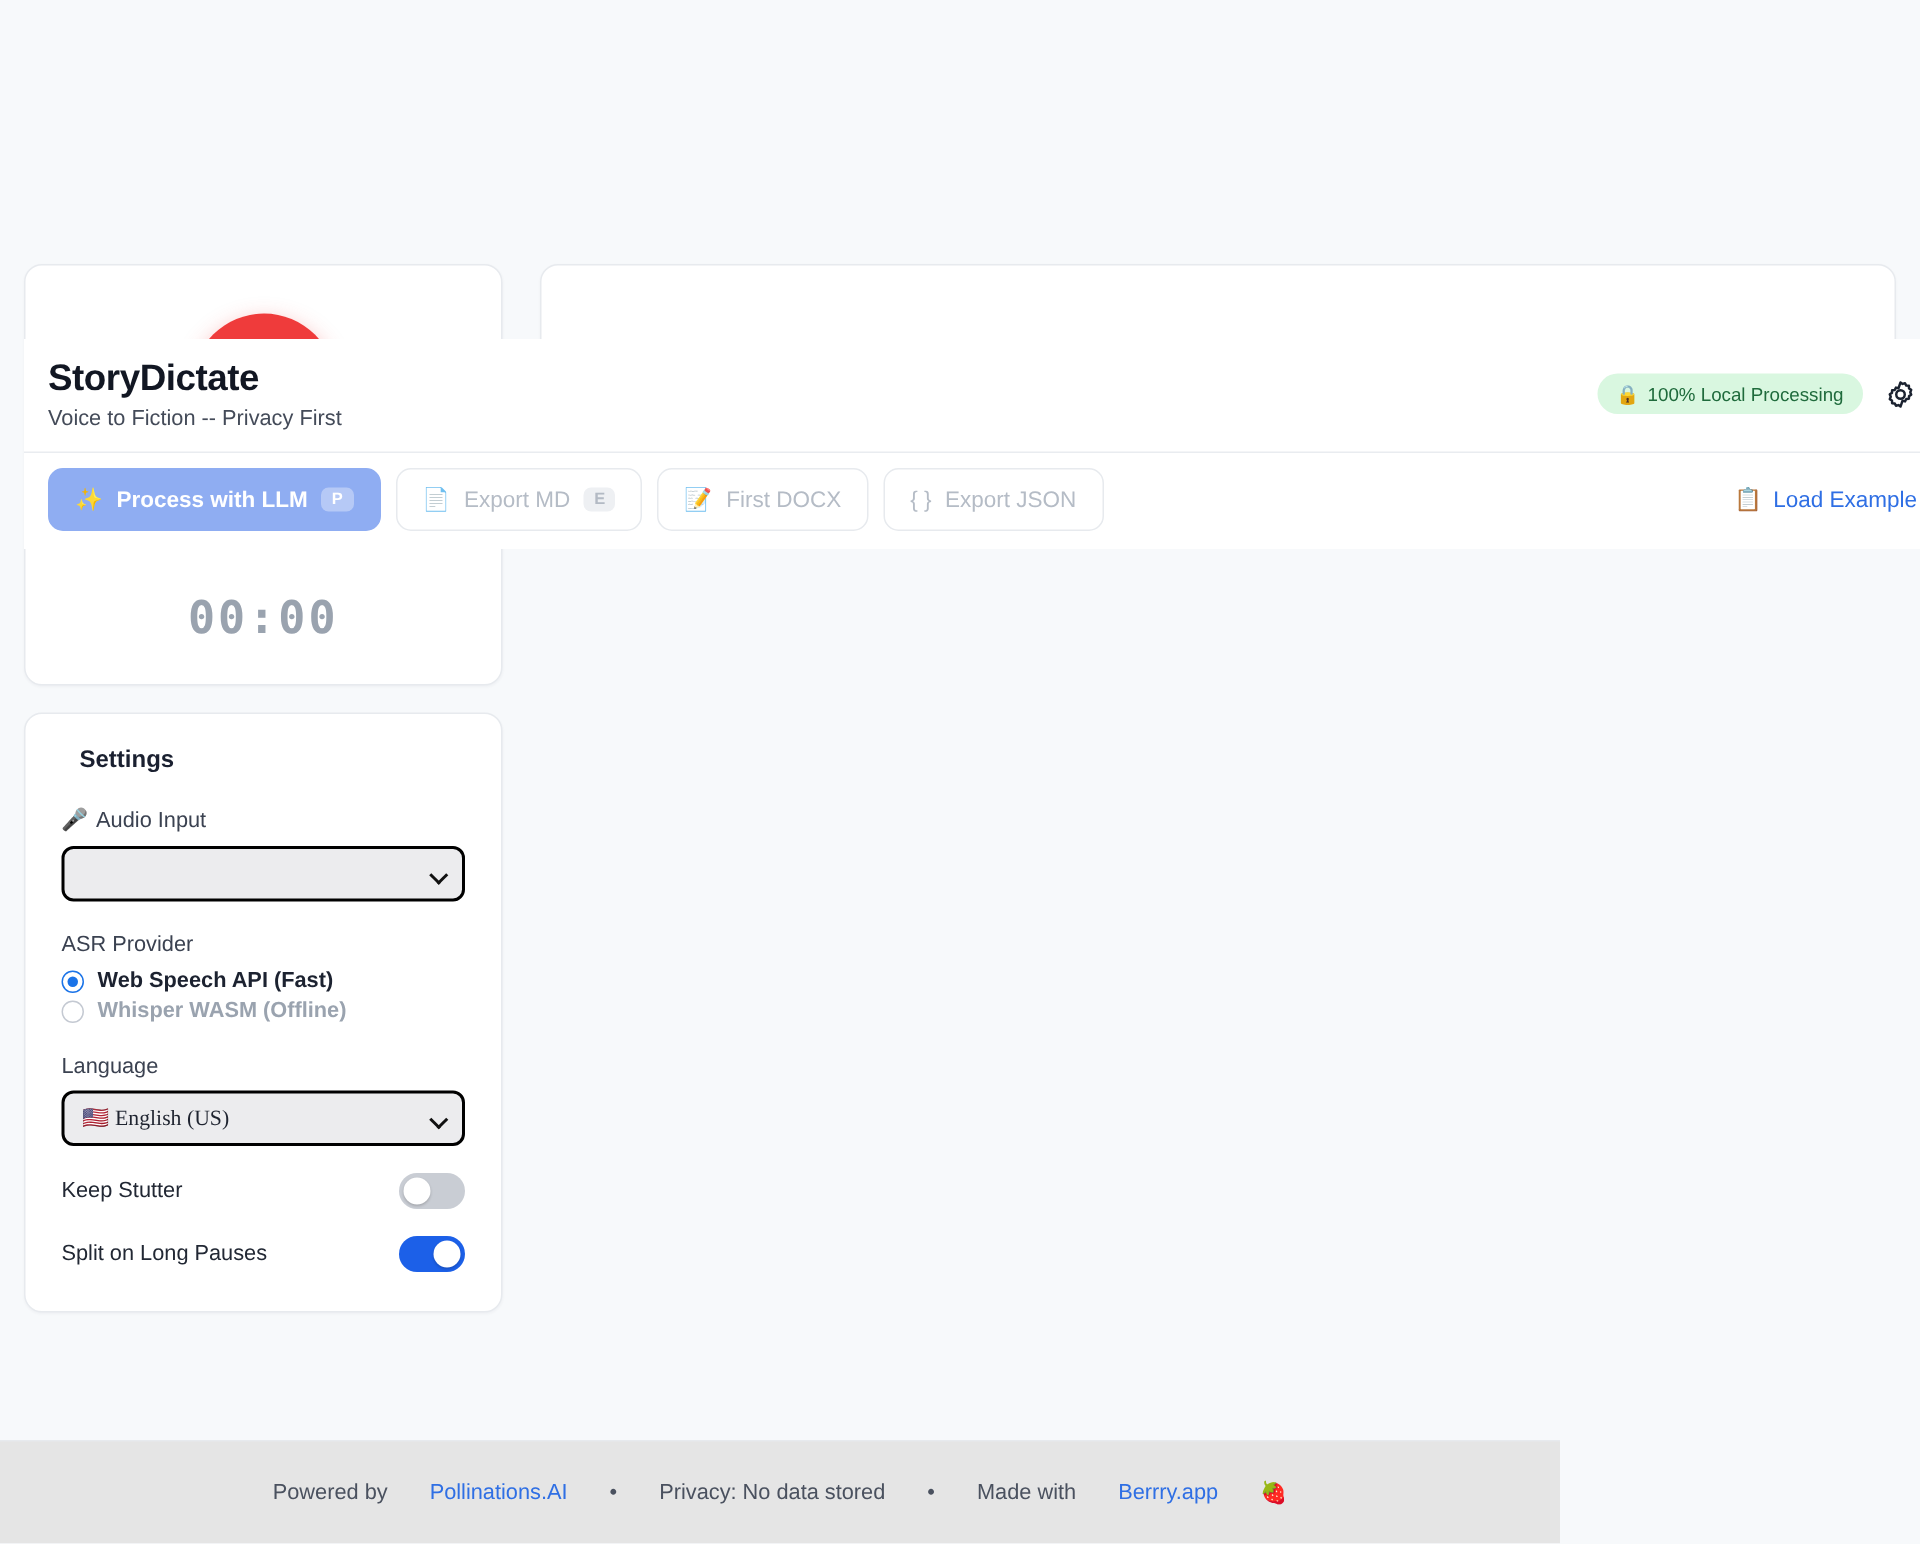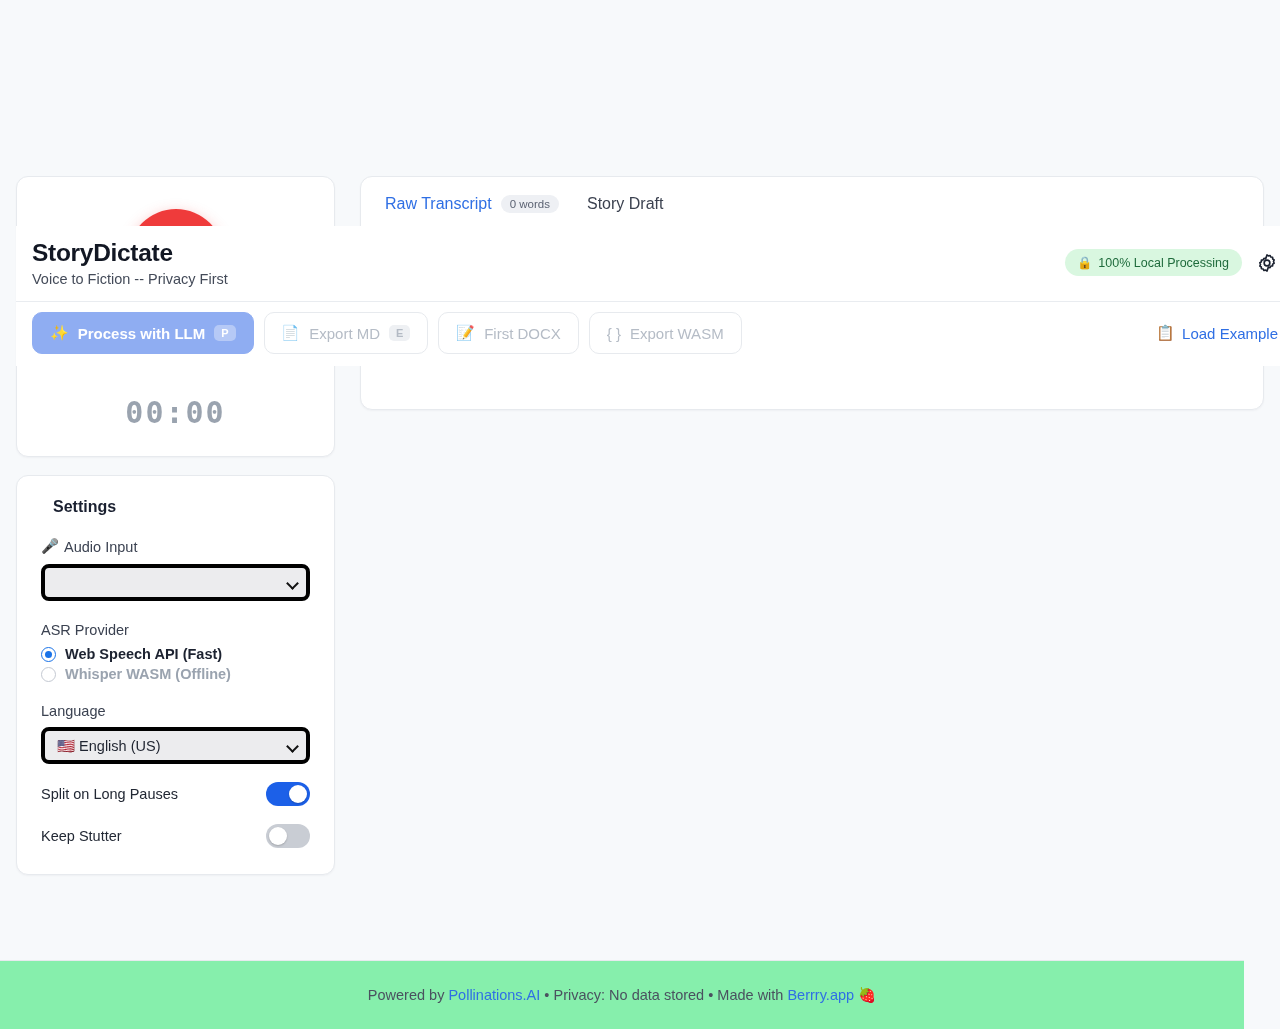--- a/index.html
+++ b/index.html
@@ -84,26 +84,26 @@
     color: #3b4251;
     margin-bottom: 9px;
     display: flex;
     align-items: center;
     gap: 5px;
   }
   .select {
     width: 100%;
     height: 37px;
     border-radius: 8px;
-    border: 4px solid #000000;
+    border: 2px solid #000000;
     background: #ececee;
     padding: 0 30px 0 12px;
     font-size: 14.5px;
     color: #1f2430;
-    font-family: Liberation Sans, sans-serif;
+    font-family: Liberation Serif, serif;
     appearance: none;
     -webkit-appearance: none;
     cursor: pointer;
     position: relative;
   }
   .select-wrap { position: relative; }
   .select-wrap::after {
     content: "";
     position: absolute;
     right: 13px; top: 15px;
@@ -312,30 +312,30 @@
     border: none;
     cursor: pointer;
     font-family: "Liberation Sans", sans-serif;
     padding: 0 2px;
   }
 
   
   .footer {
     position: absolute;
     left: 0; bottom: 0;
-    width: 1244px;
+    width: 1040px;
     height: 69px;
-    background: #86efac;
+    background: #e5e5e5;
     border-top: 1px solid #e7eaee;
     display: flex;
     align-items: center;
     justify-content: center;
     font-size: 14.5px;
     color: #4a515f;
-    gap: 0;
+    gap: 12px;
   }
   .footer a {
     color: #2f6fe4;
     text-decoration: none;
   }
   .emoji { font-family: "DejaVu Sans", sans-serif; }
 </style>
 </head>
 <body>
 
@@ -375,45 +375,36 @@
         </div>
 
         <div class="group-label">Language</div>
         <div class="select-wrap">
           <select class="select">
             <option>🇺🇸 English (US)</option>
           </select>
         </div>
 
         <div class="toggle-row">
+          <span>Keep Stutter</span>
+          <span class="switch">
+            <span class="knob"></span>
+          </span>
+        </div>
+        <div class="toggle-row">
           <span>Split on Long Pauses</span>
           <span class="switch on">
             <span class="knob"></span>
           </span>
         </div>
-        <div class="toggle-row">
-          <span>Keep Stutter</span>
-          <span class="switch">
-            <span class="knob"></span>
-          </span>
-        </div>
       </div>
     </div>
 
     <div class="col-right">
       <div class="card editor">
-        <div class="tabs">
-          <button class="tab active">
-            <span>Raw Transcript</span>
-            <span class="chip">0 words</span>
-          </button>
-          <button class="tab">
-            <span>Story Draft</span>
-          </button>
-        </div>
         <div class="editor-body"></div>
       </div>
     </div>
   </div>
 
   <div class="header">
     <div class="header-top">
       <div>
         <div class="brand-title">StoryDictate</div>
         <div class="brand-sub">Voice to Fiction -- Privacy First</div>
@@ -445,21 +436,21 @@
         <span class="kbd muted">E</span>
       </button>
 
       <button class="btn">
         <span class="emoji">📝</span>
         <span>First DOCX</span>
       </button>
 
       <button class="btn">
         <span>{ }</span>
-        <span>Export WASM</span>
+        <span>Export JSON</span>
       </button>
 
       <div class="spacer"></div>
 
       <button class="link-btn">
         <span class="emoji">📋</span>
         <span>Load Example</span>
       </button>
     </div>
   </div>

